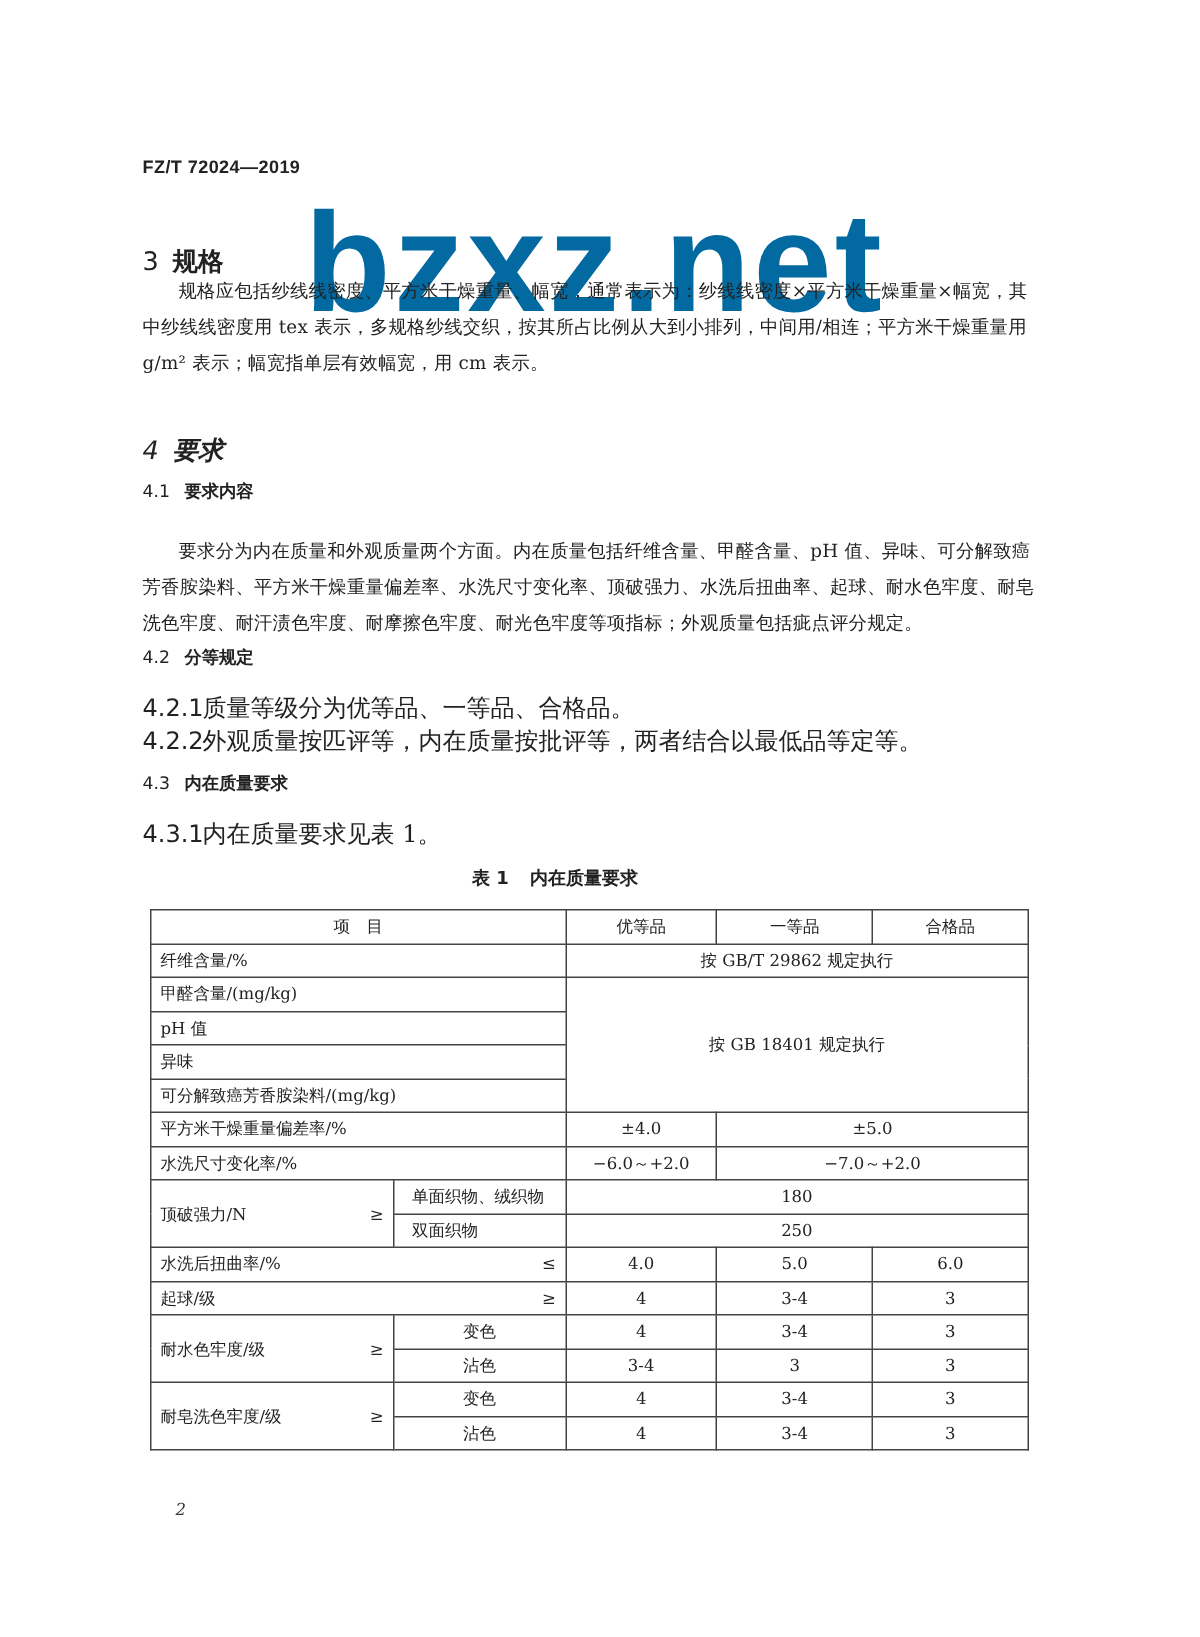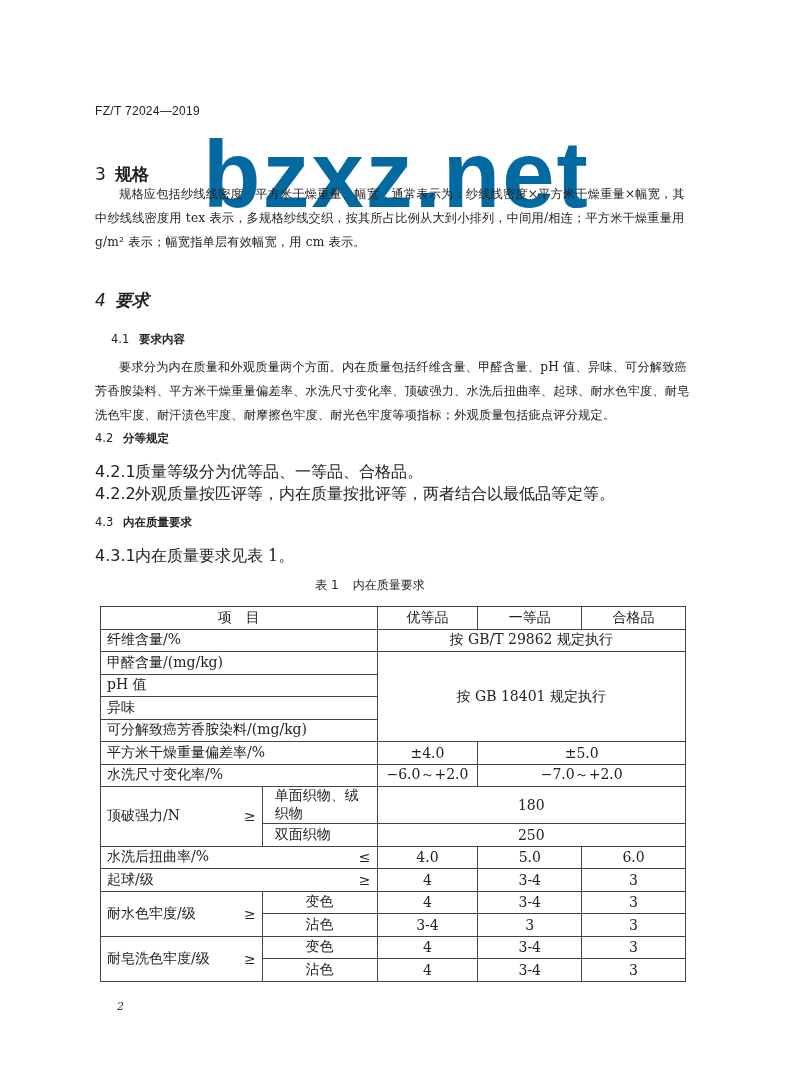--- a/index.html
+++ b/index.html
@@ -1,50 +1,50 @@
 <!DOCTYPE html>
 <html><head>
 <meta charset="utf-8">
 <style>
   html,body{margin:0;padding:0;background:#fff;}
   body{width:800px;height:1091px;position:relative;overflow:hidden;font-family:"DejaVu Serif","Liberation Serif",serif;color:#222;}
   .abs{position:absolute;}
-  .std{left:95px;top:104px;font-family:"Liberation Sans",sans-serif;font-weight:normal;font-size:12px;letter-spacing:0.3px;}
+  .std{left:95px;top:104px;font-family:"Liberation Sans",sans-serif;font-weight:bold;font-size:12px;letter-spacing:0.3px;}
   .watermark{left:203px;top:128px;font-family:"Liberation Sans",sans-serif;font-weight:bold;font-size:94px;color:#0369a1;letter-spacing:2px;line-height:1;}
   .h1{font-family:"DejaVu Sans",sans-serif;font-weight:bold;font-size:17px;}
   .h1 .num{font-weight:normal;display:inline-block;width:20px;}
   .h2{font-family:"DejaVu Sans",sans-serif;font-weight:bold;font-size:11.5px;}
   .h2 .num{font-weight:normal;display:inline-block;width:28px;}
   .para{left:95px;width:596px;font-size:12.2px;line-height:24px;text-indent:24px;letter-spacing:0.2px;}
   .clause{font-size:16px;}
   .clause .num{display:inline-block;width:40px;font-family:"DejaVu Sans",sans-serif;}
-  .caption{left:0;width:740px;top:577px;text-align:center;font-family:"DejaVu Sans",sans-serif;font-weight:normal;font-size:12px;}
+  .caption{left:0;width:740px;top:577px;text-align:center;font-family:"DejaVu Sans",sans-serif;font-weight:bold;font-size:12px;}
   .caption .sp{display:inline-block;width:14px;}
-  table{position:absolute;left:100px;top:606px;width:586px;border-collapse:collapse;font-size:14px;}
+  table{position:absolute;left:100px;top:606px;width:586px;border-collapse:collapse;font-size:11px;}
   td{border:1px solid #444;height:21.5px;padding:0 6px;color:#222;}
   td.c{text-align:center;}
   .rowlabel{display:flex;justify-content:space-between;align-items:center;}
   .pageno{left:117px;top:1000px;font-size:11px;font-style:italic;color:#333;}
 </style>
 </head>
 <body>
 
 <div class="abs std">FZ/T 72024—2019</div>
 <div class="abs watermark">bzxz.net</div>
 
 <div class="abs h1" style="left:95px;top:163px;">
   <span class="num">3</span><span>规格</span>
 </div>
 <div class="abs para" style="top:182px;">规格应包括纱线线密度、平方米干燥重量、幅宽，通常表示为：纱线线密度×平方米干燥重量×幅宽，其中纱线线密度用 tex 表示，多规格纱线交织，按其所占比例从大到小排列，中间用/相连；平方米干燥重量用 g/m² 表示；幅宽指单层有效幅宽，用 cm 表示。</div>
 
 <div class="abs h1" style="left:95px;top:289px;font-style:italic;">
   <span class="num">4</span><span>要求</span>
 </div>
 
-<div class="abs h2" style="left:95px;top:332px;margin-left:16px;">
+<div class="abs h2" style="left:95px;top:320px;">
   <span class="num">4.1</span><span>要求内容</span>
 </div>
 <div class="abs para" style="top:355px;">要求分为内在质量和外观质量两个方面。内在质量包括纤维含量、甲醛含量、pH 值、异味、可分解致癌芳香胺染料、平方米干燥重量偏差率、水洗尺寸变化率、顶破强力、水洗后扭曲率、起球、耐水色牢度、耐皂洗色牢度、耐汗渍色牢度、耐摩擦色牢度、耐光色牢度等项指标；外观质量包括疵点评分规定。</div>
 
 <div class="abs h2" style="left:95px;top:431px;">
   <span class="num">4.2</span><span>分等规定</span>
 </div>
 <div class="abs clause" style="left:95px;top:462px;">
   <span class="num">4.2.1</span><span>质量等级分为优等品、一等品、合格品。</span>
 </div>

